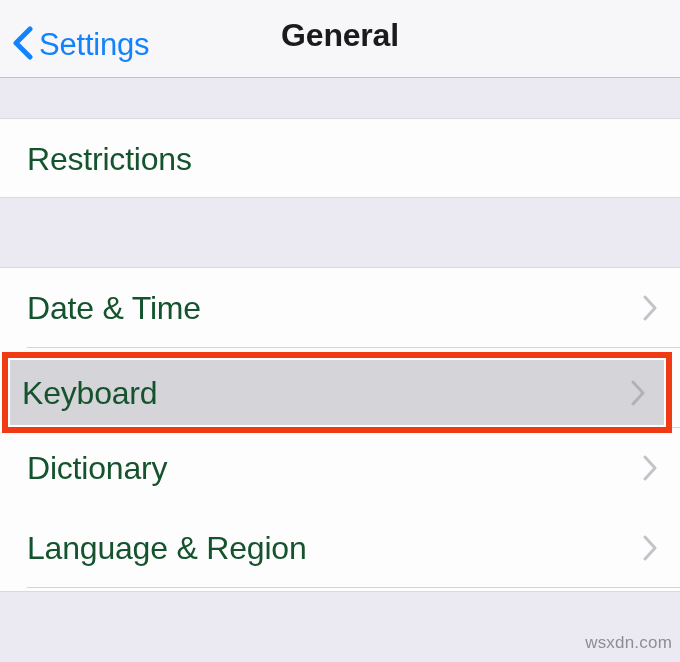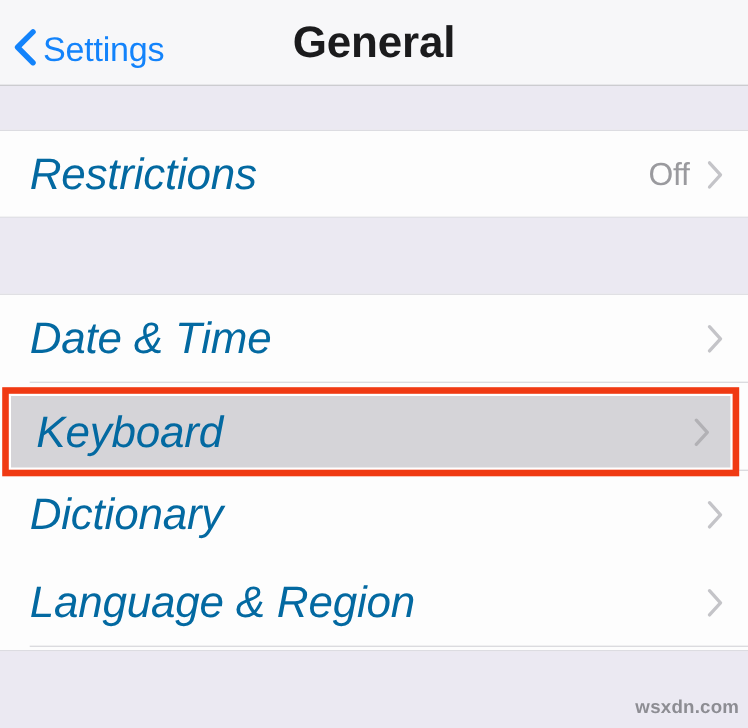--- a/index.html
+++ b/index.html
@@ -47,21 +47,21 @@
     letter-spacing: -0.2px;
     margin-left: 5px;
     line-height: 1;
   }
   .nav-title {
     position: absolute;
     left: 0;
     top: 17px;
     width: 680px;
     text-align: center;
-    font-size: 40px;
+    font-size: 32px;
     font-weight: bold;
     color: #1b1b1d;
     letter-spacing: -0.2px;
   }
 
   
   .group-gap {
     position: absolute;
     left: 0;
     width: 680px;
@@ -83,26 +83,25 @@
     position: relative;
     width: 680px;
     height: 80px;
     box-sizing: border-box;
     display: flex;
     align-items: center;
     background: transparent;
     cursor: pointer;
   }
   .row-label {
-    font-size: 40px;
-    color: #0369a1;
+    font-size: 32px;
+    color: #14532d;
     letter-spacing: -0.2px;
     margin-left: 27px;
     line-height: 1;
-    font-style: italic;
   }
   .row-right {
     position: absolute;
     right: 22px;
     top: 0;
     height: 80px;
     display: flex;
     align-items: center;
     gap: 16px;
   }
@@ -144,63 +143,56 @@
     width: 100%;
     height: 100%;
     background: #d5d4d8;
     position: relative;
     display: flex;
     align-items: center;
     box-sizing: border-box;
     cursor: pointer;
   }
   .highlight-inner .row-label {
-    margin-left: 23px;
+    margin-left: 12px;
   }
   .highlight-inner .row-right {
     right: 18px;
     height: 100%;
   }
 
   
   .watermark {
     position: absolute;
     right: 8px;
     bottom: 9px;
     font-size: 17px;
     color: #8d8d93;
     font-family: "Liberation Sans", sans-serif;
     letter-spacing: 0.2px;
-    font-weight: bold;
   }
 </style>
 </head>
 <body>
 
 <div class="navbar">
   <div class="back-button">
     <svg class="back-chevron" viewBox="0 0 22 34">
       <polyline points="18,3 4,17 18,31" fill="none" stroke="#1383fb" stroke-width="5" stroke-linecap="round" stroke-linejoin="round"></polyline>
     </svg>
     <span class="back-label">Settings</span>
   </div>
   <div class="nav-title">General</div>
 </div>
 
 <div class="group-gap" style="top:79px;height:39px;"></div>
 
 <div class="list-group top-edge bottom-edge" style="top:118px;height:80px;">
   <div class="row">
     <span class="row-label">Restrictions</span>
-    <span class="row-right">
-      <span class="row-value">Off</span>
-      <svg class="disclosure" viewBox="0 0 15 26">
-        <polyline points="2,2 12,13 2,24" fill="none" stroke="#c4c4c8" stroke-width="3" stroke-linecap="round" stroke-linejoin="round"></polyline>
-      </svg>
-    </span>
   </div>
 </div>
 
 <div class="group-gap" style="top:198px;height:69px;"></div>
 
 <div class="list-group top-edge bottom-edge" style="top:267px;height:325px;">
 
   <div class="row">
     <span class="row-label">Date &amp; Time</span>
     <span class="row-right">

